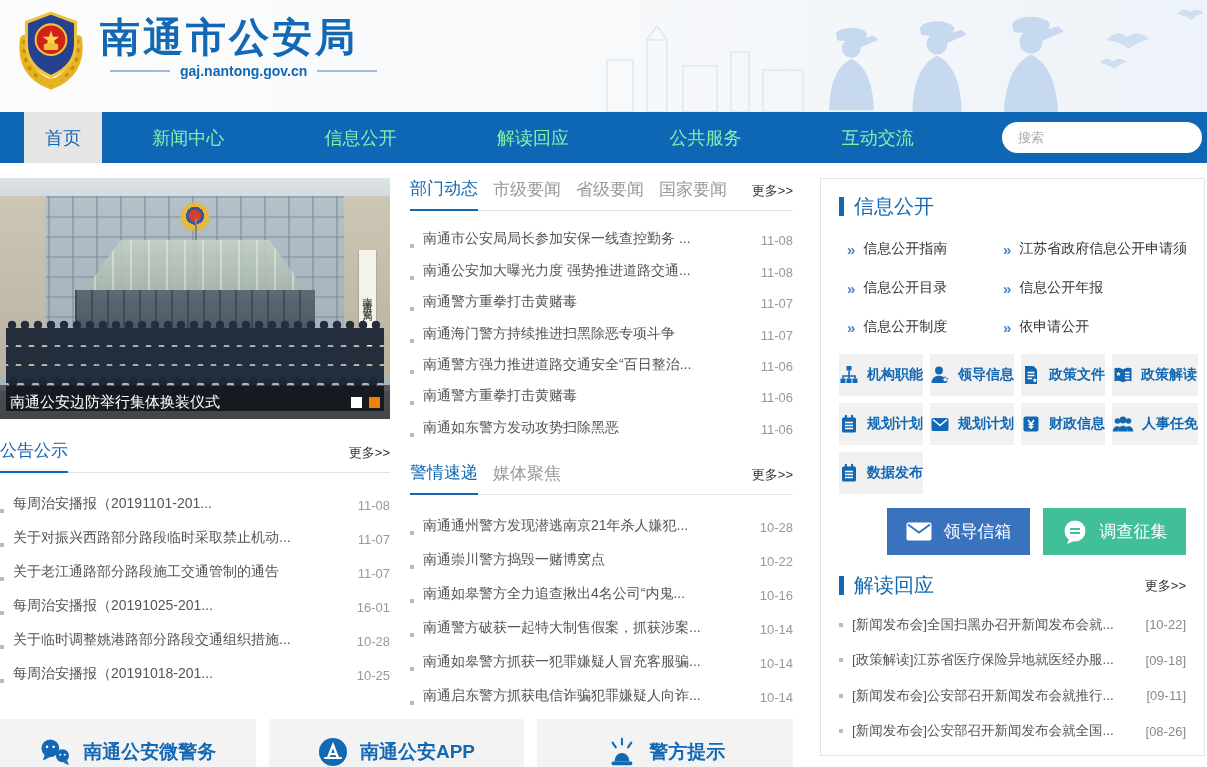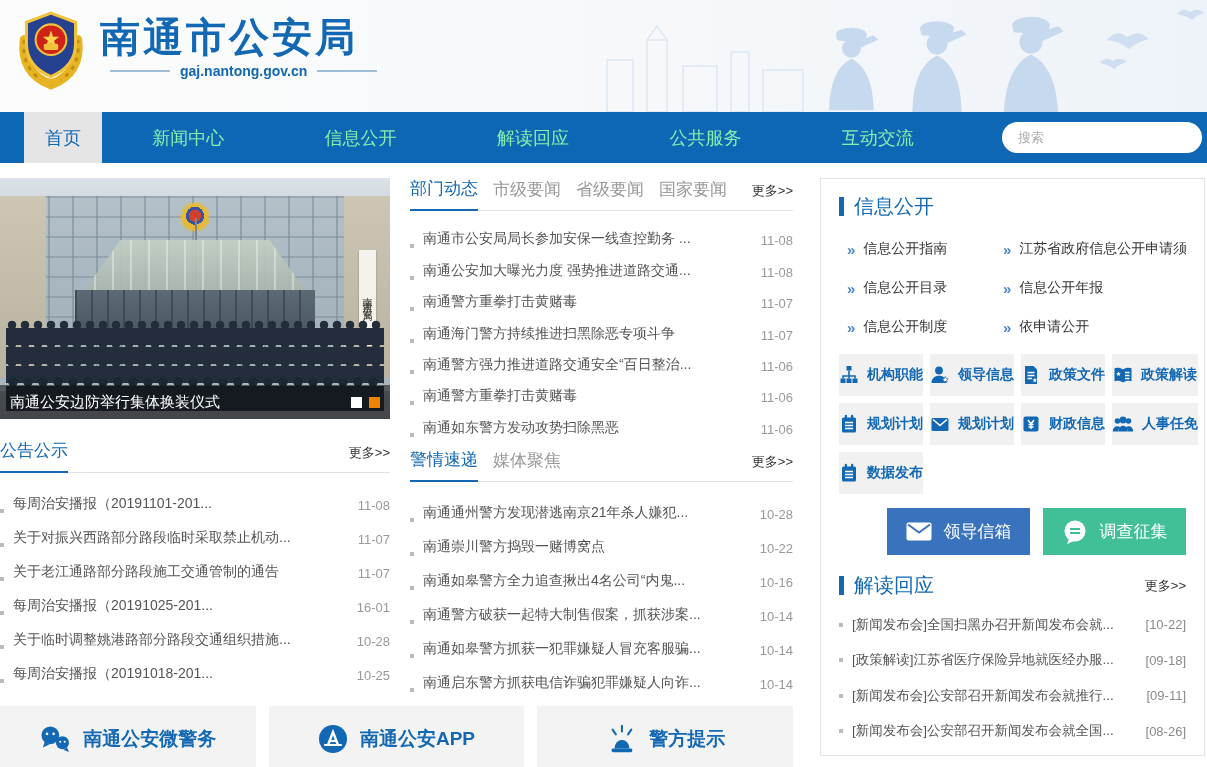--- a/index.html
+++ b/index.html
@@ -314,21 +314,21 @@
                 <span class="item-date">11-06</span>
               </li>
             <li>
                 <span class="bullet"></span>
                 <span class="item-title">南通如东警方发动攻势扫除黑恶</span>
                 <span class="item-date">11-06</span>
               </li>
           </ul>
         </div>
 
-        <div class="section" style="margin-top:12px;">
+        <div class="section" style="margin-top:25px;">
           <div class="tabs-row">
             <div class="tab active">警情速递</div>
             <div class="tab">媒体聚焦</div>
             <div class="more">更多&gt;&gt;</div>
           </div>
           <ul class="news-list">
             <li>
                 <span class="bullet"></span>
                 <span class="item-title">南通通州警方发现潜逃南京21年杀人嫌犯...</span>
                 <span class="item-date">10-28</span>

